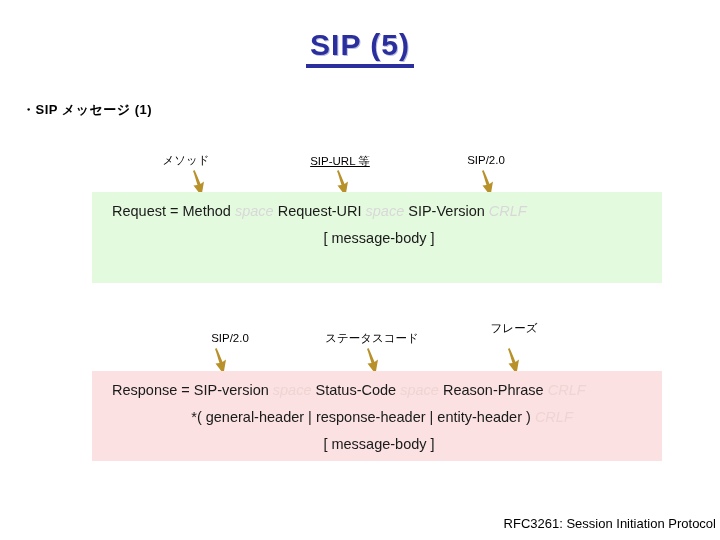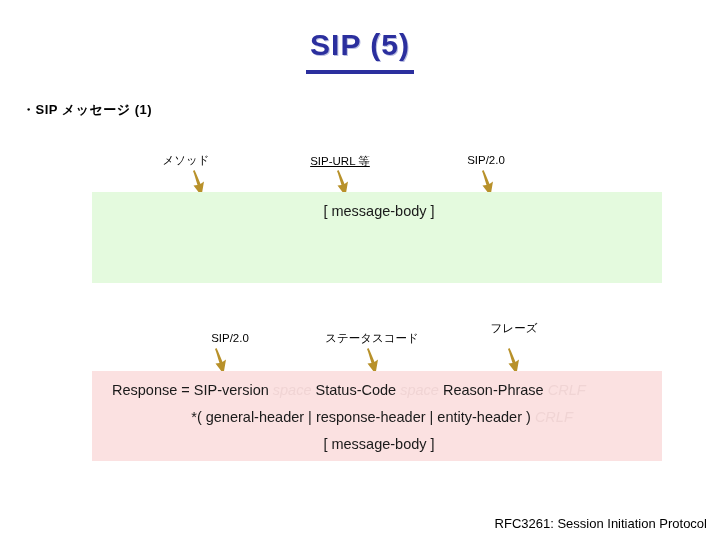--- a/index.html
+++ b/index.html
@@ -25,21 +25,21 @@
     text-align: center;
     font-size: 30px;
     font-weight: bold;
     color: #2b2f9e;
     letter-spacing: 1px;
     text-shadow: 1px 1px 0 #b9bde0;
   }
   #slide-title .tx {
     display: inline-block;
     border-bottom: 4px solid #2b2f9e;
-    padding: 0 4px 8px 4px;
+    padding: 0 4px 2px 4px;
   }
 
   
   #slide-subtitle {
     position: absolute;
     left: 22px;
     top: 101px;
     font-size: 13px;
     font-weight: bold;
     color: #000000;
@@ -93,21 +93,21 @@
     color: #d8d8d8;
     font-style: italic;
   }
   #response-block .tok-dim {
     color: #f0d4d4;
   }
 
   
   #footer-note {
     position: absolute;
-    right: 13px;
+    right: 4px;
     top: 516px;
     font-size: 13px;
     color: #000000;
     white-space: nowrap;
   }
 </style>
 </head>
 <body>
 
 <div id="slide-title">
@@ -130,20 +130,21 @@
     <path d="M5.5 2 C7.5 6, 9 10, 11.5 16 L15 13.5 L12.5 28 L4.5 17.5 L8.5 17 C6.5 11, 5.5 6.5, 4 3 Z" fill="#b8912a"></path>
   </svg>
 </div>
 <div class="annot-arrow" style="left:478px; top:168px;">
   <svg viewBox="0 0 22 30" width="22" height="30" aria-hidden="true">
     <path d="M5.5 2 C7.5 6, 9 10, 11.5 16 L15 13.5 L12.5 28 L4.5 17.5 L8.5 17 C6.5 11, 5.5 6.5, 4 3 Z" fill="#b8912a"></path>
   </svg>
 </div>
 
 <div id="request-block" class="syntax-block">
+  <div class="syntax-line line-1"><span>Request  =  Method </span><span class="tok-dim">space</span><span> Request-URI </span><span class="tok-dim">space</span><span> SIP-Version </span><span class="tok-dim">CRLF</span></div>
 
 
   <div class="syntax-line line-3"><span>[ message-body ]</span></div>
 </div>
 
 <div class="annot-label" style="left:178px; top:332px; width:104px;">SIP/2.0</div>
 <div class="annot-label" style="left:304px; top:331px; width:136px;">ステータスコード</div>
 <div class="annot-label" style="left:462px; top:321px; width:104px;">フレーズ</div>
 
 <div class="annot-arrow" style="left:211px; top:346px;">

